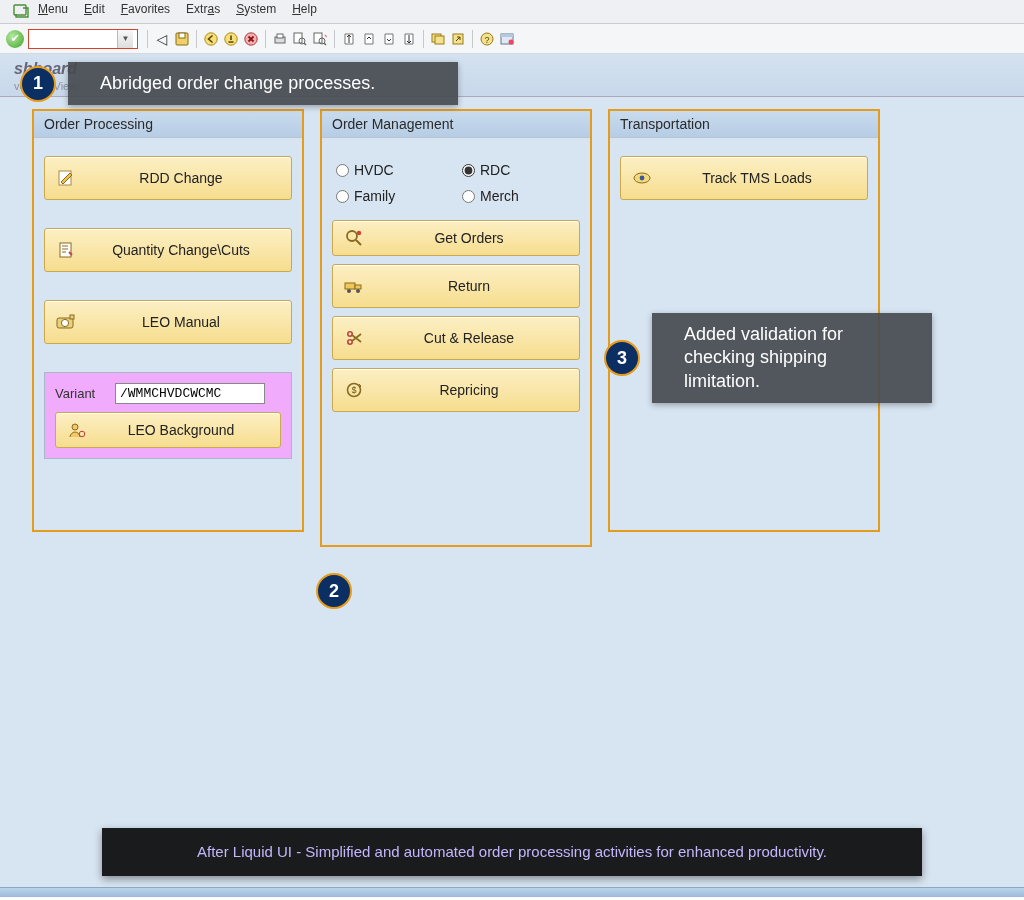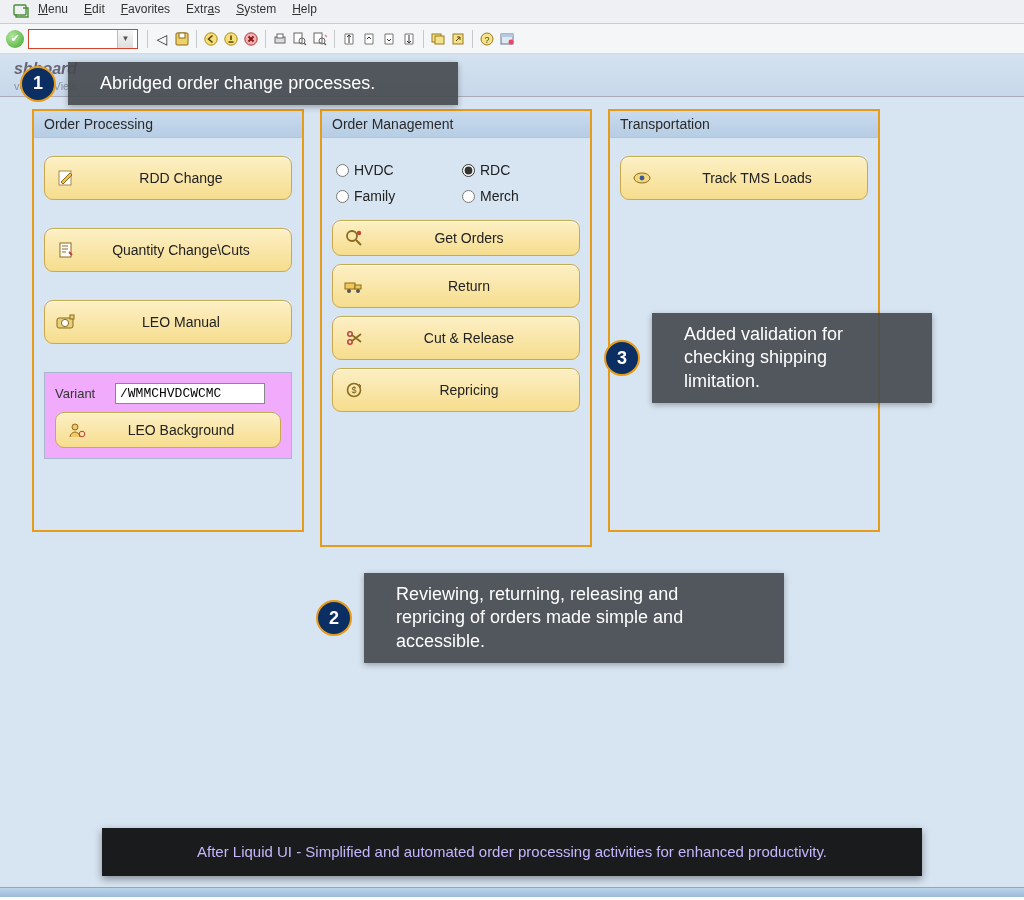--- a/index.html
+++ b/index.html
@@ -26,21 +26,21 @@
 .title-main { font-size: 16px; font-weight: bold; color: #667; font-style: italic; }
 .title-sub { font-size: 11px; color: #8892a0; margin-top: 2px; }
 
 
 .workarea { background: #d7e4f1; padding: 12px 14px 14px 32px; height: 800px; position: relative; }
 .panels { display: flex; gap: 16px; align-items: flex-start; }
 .panel { border: 2px solid #e79b1a; background: #d7e4f1; width: 272px; position: relative; }
 .panel-head { background: linear-gradient(#c9dbef,#b6cde4); padding: 5px 10px; font-size: 14px; color: #2a2a2a; border-bottom: 1px solid #b5c3d3; }
 .panel-body { padding: 18px 10px 10px 10px; display: flex; flex-direction: column; gap: 28px; }
 
-.big-btn { background: linear-gradient(#fcefc4,#f6dd8e); border: 1px solid #c9a84f; border-radius: 9px; height: 44px; display: flex; align-items: center; padding: 0 10px; cursor: pointer; box-shadow: 0 1px 0 #fff inset; }
+.big-btn { background: linear-gradient(#fcefc4,#f6dd8e); border: 1px solid #c9a84f; border-radius: 3px; height: 44px; display: flex; align-items: center; padding: 0 10px; cursor: pointer; box-shadow: 0 1px 0 #fff inset; }
 .big-btn.short { height: 36px; }
 .big-btn .ic { width: 22px; height: 22px; margin-right: 4px; display: flex; align-items: center; justify-content: center; }
 .big-btn .lbl { flex: 1; text-align: center; font-size: 14px; color: #222; }
 
 .subbox { border: 1px solid #a8b8cc; background: #f0abfc; padding: 10px; }
 .fieldrow { display: flex; align-items: center; gap: 8px; margin-bottom: 8px; font-size: 13px; }
 .fieldrow label.fl { width: 52px; color: #333; }
 .fieldrow input[type=text] { border: 1px solid #888; font-size: 13px; padding: 2px 4px; width: 150px; font-family: "Courier New", monospace; background: #fff; }
 
 .radio-grid { display: grid; grid-template-columns: 1fr 1fr; gap: 10px 12px; padding: 6px 4px 16px 4px; font-size: 14px; color: #222; }
@@ -339,21 +339,20 @@
   <div class="btmstrip"></div>
 </div>
 
 <div class="callout" style="left:20px; top:62px;">
   <div class="badge">1</div>
   <div class="txt" style="width:390px;">Abridged order change processes.</div>
 </div>
 
 <div class="callout" style="left:316px; top:573px;">
   <div class="badge">2</div>
-  <div class="txt" style="width:420px;">Reviewing, returning, releasing and repricing of orders made simple and accessible.</div>
 </div>
 
 <div class="callout" style="left:604px; top:313px;">
   <div class="badge">3</div>
   <div class="txt" style="width:280px;">Added validation for checking shipping limitation.</div>
 </div>
 
 <div class="footer">After Liquid UI - Simplified and automated order processing activities for enhanced productivity.</div>
 
 </body></html>

